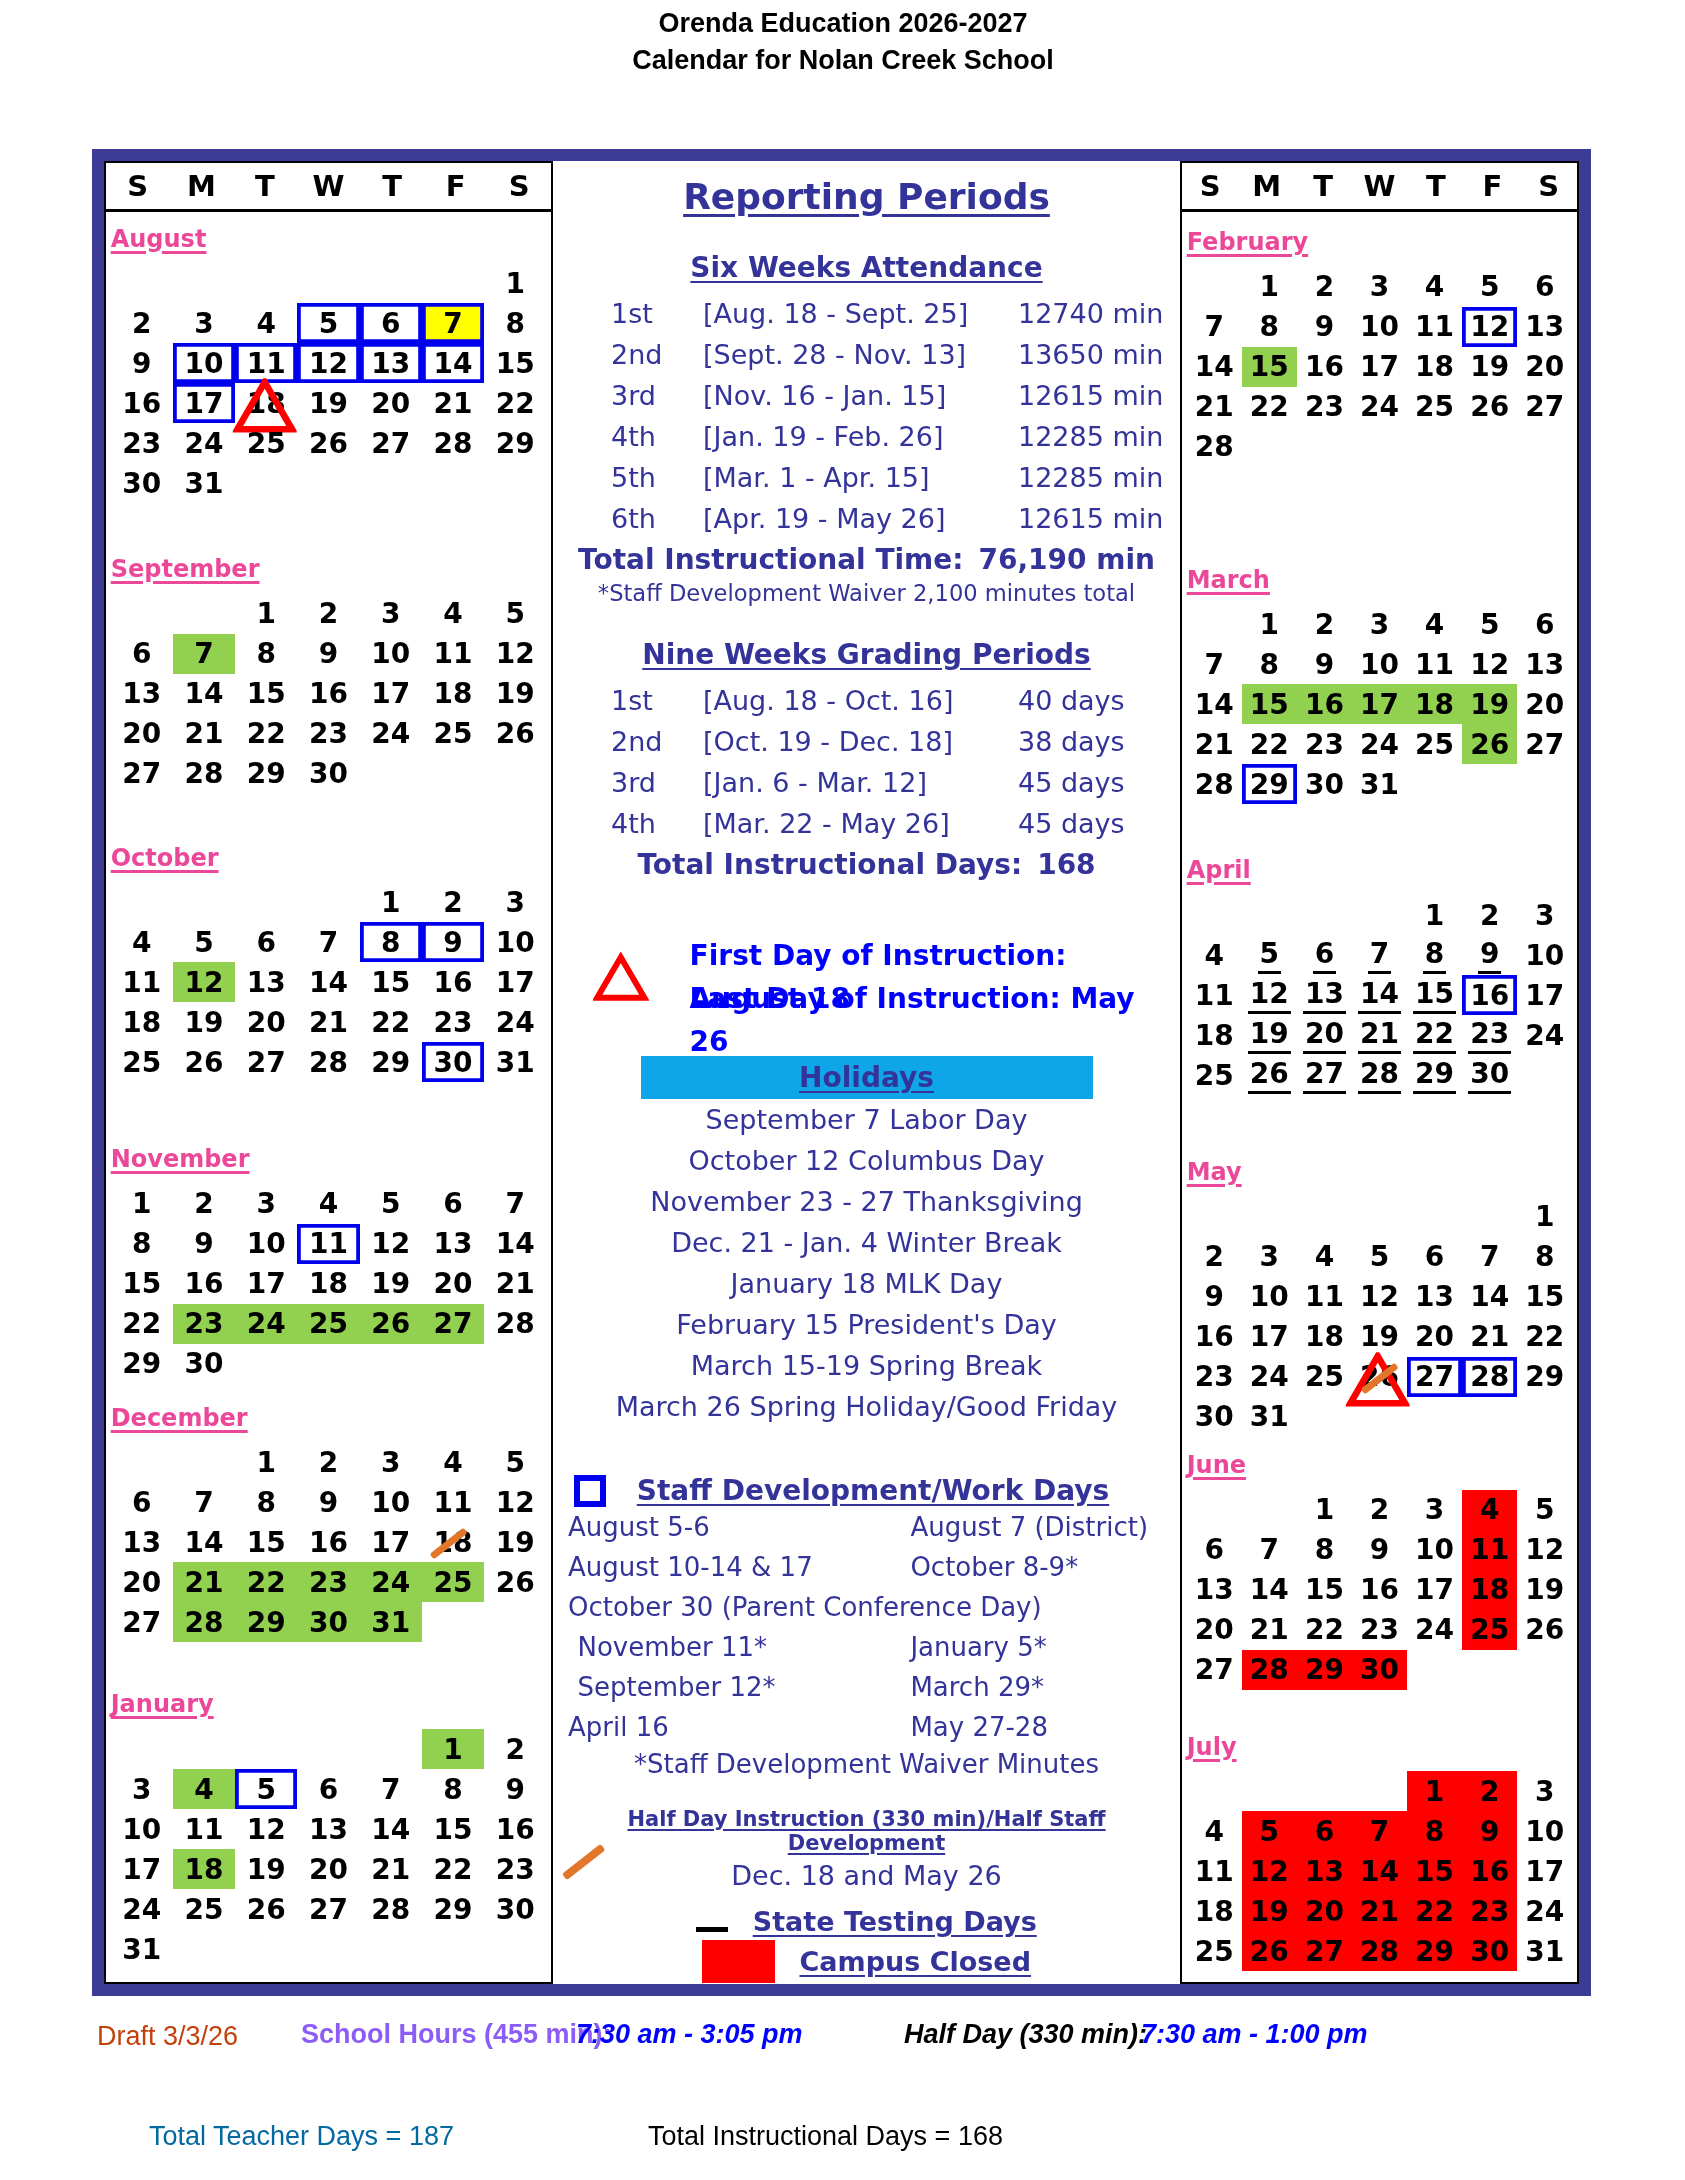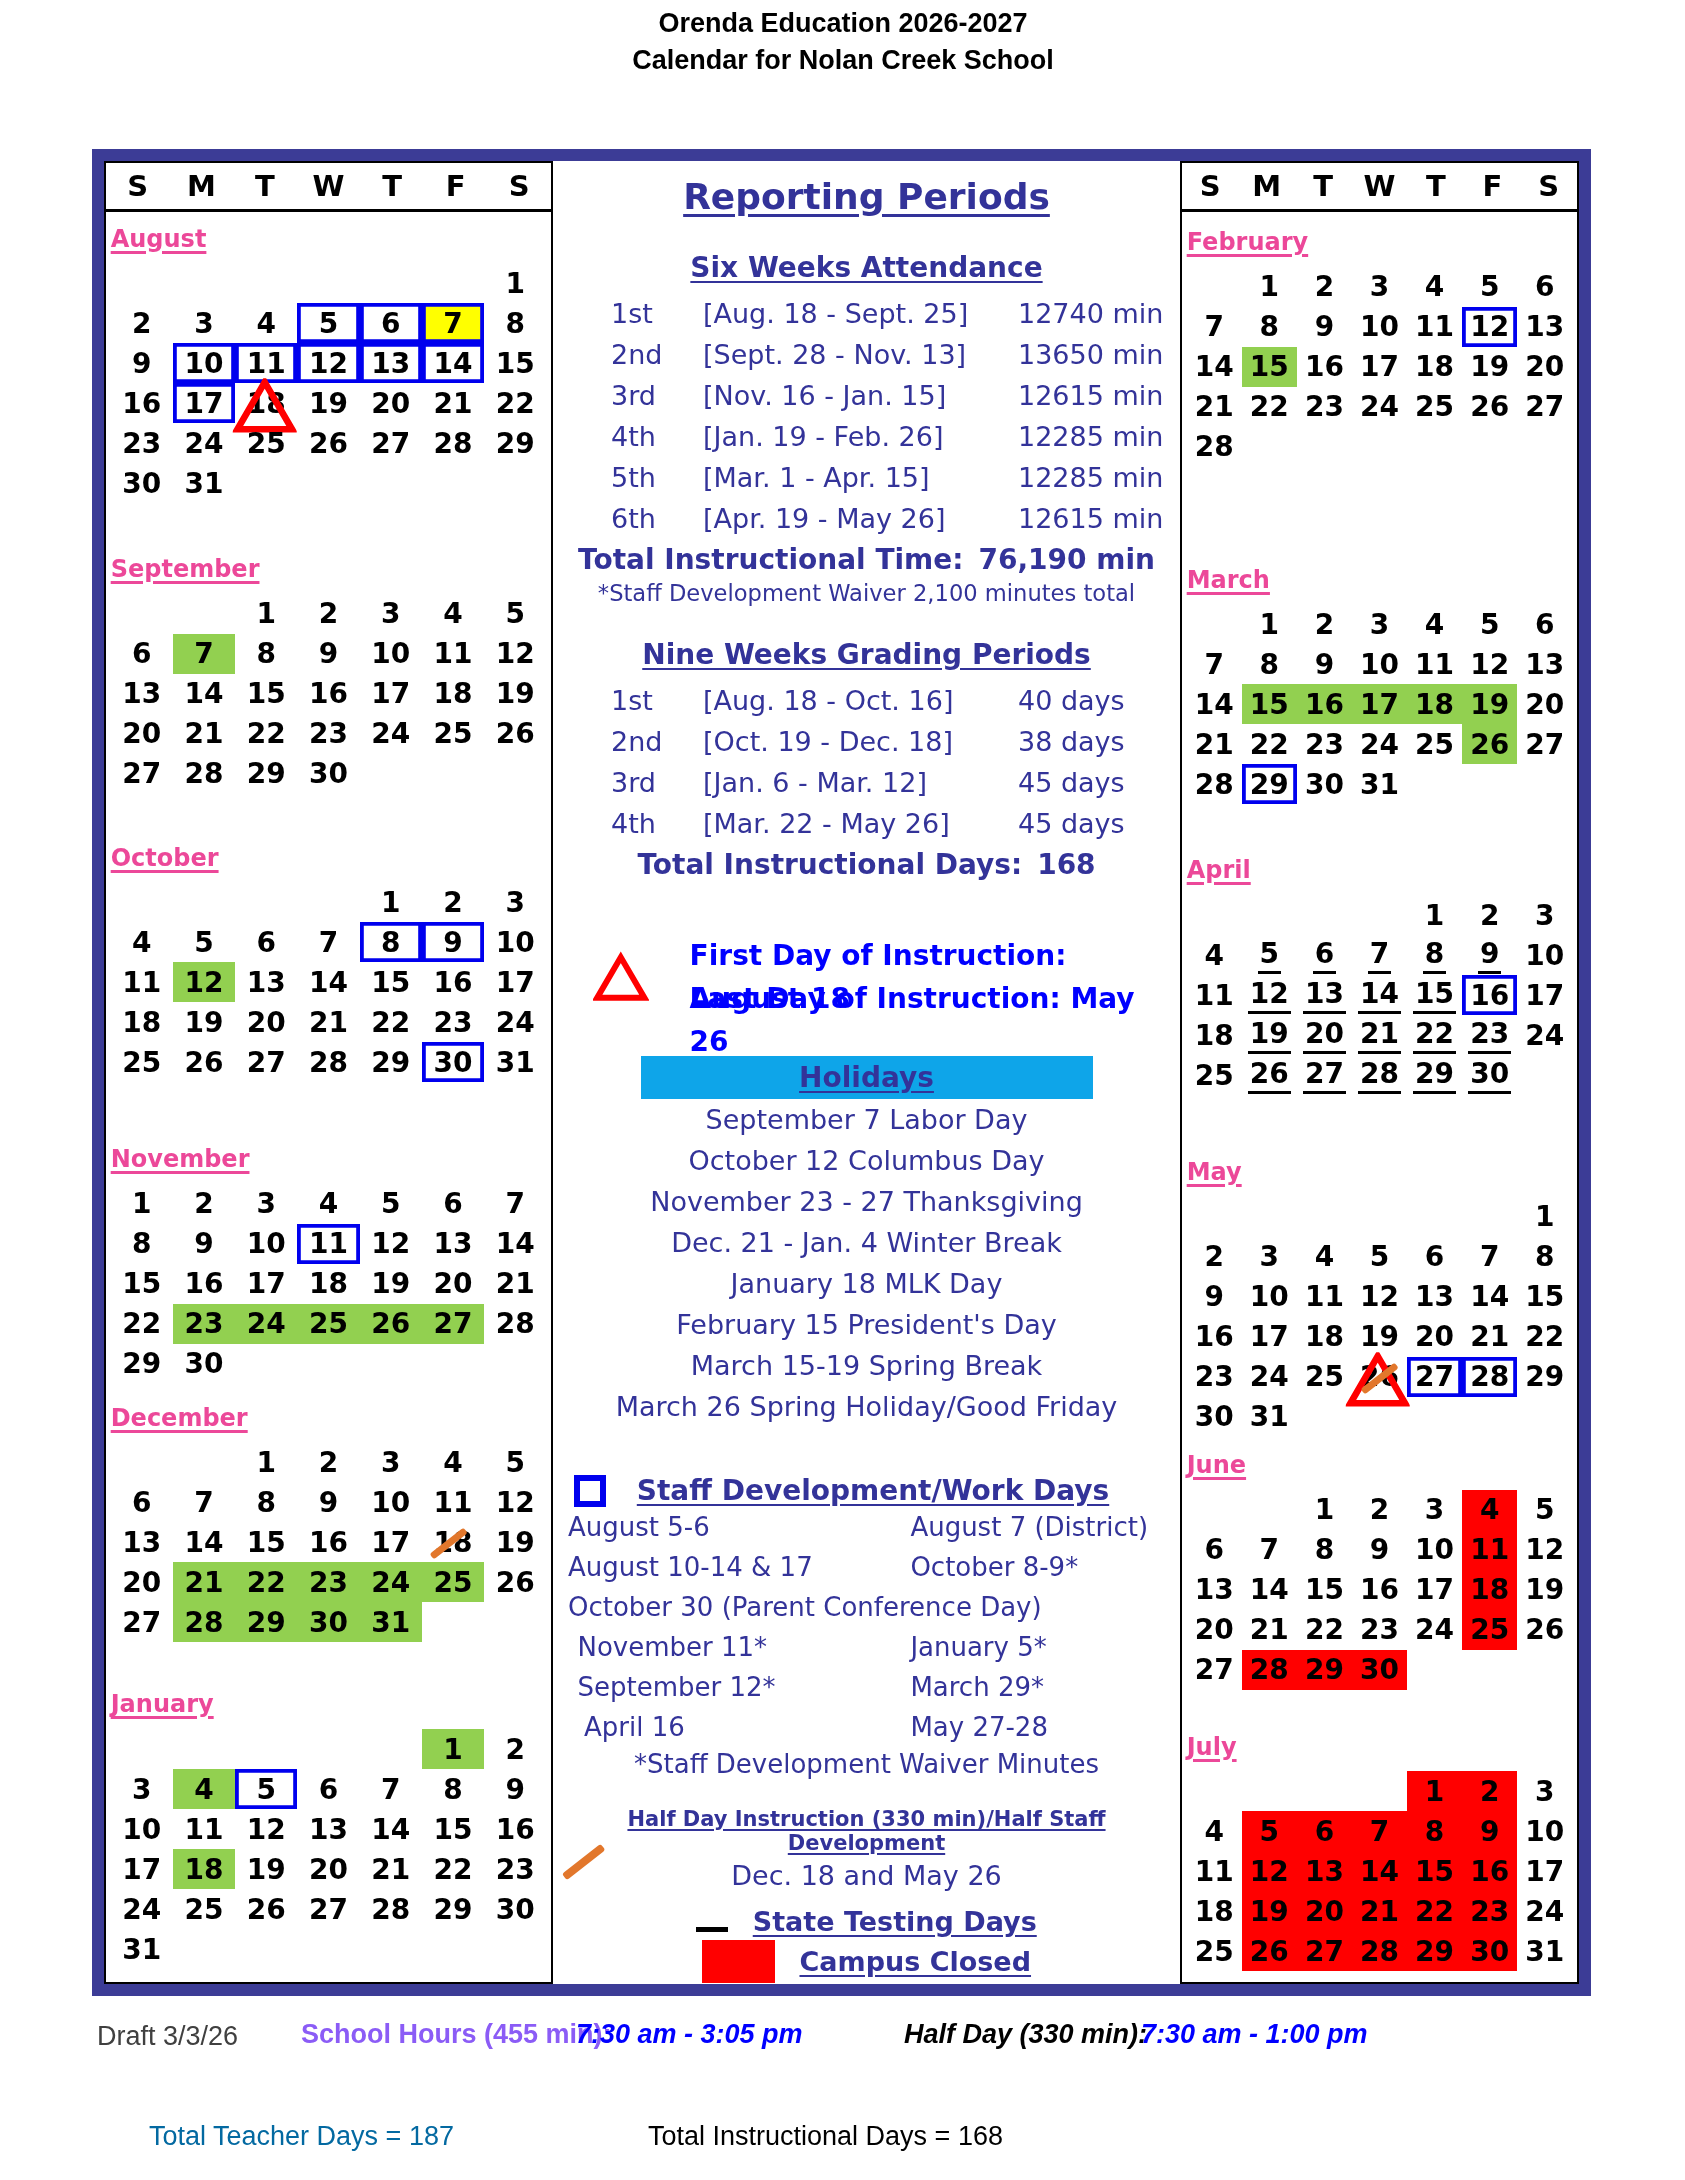--- a/index.html
+++ b/index.html
@@ -87,21 +87,21 @@
   .testing-row { margin-top:7.5px; height:36px; }
   .testing-underscore { width:32px; height:21px; border-bottom:5.6px solid #000; }
   .campus-row { height:45px; }
   .campus-rect { width:73px; height:43px; background:#FF0000; }
   .legend-label { font-size:27px; font-weight:bold; text-decoration:underline;
                   text-underline-offset:3.8px; }
 
   
   .footer { position:absolute; left:0; top:0; width:100%; height:100%; pointer-events:none;
             font-family:"Liberation Sans", sans-serif; }
-  .f-draft { position:absolute; left:97px; top:2021px; font-size:27px; color:#404040; }
+  .f-draft { position:absolute; left:97px; top:2021px; font-size:27px; color:#c2410c; }
   .f-sh-label { position:absolute; left:301px; top:2019px; font-size:27px; font-weight:bold; color:#8b5cf6; }
   .f-sh-value { position:absolute; left:576px; top:2019px; font-size:27px; font-weight:bold;
                 font-style:italic; color:#0000FF; }
   .f-hd-label { position:absolute; left:904px; top:2019px; font-size:27px; font-weight:bold;
                 font-style:italic; color:#000; }
   .f-hd-value { position:absolute; left:1141px; top:2019px; font-size:27px; font-weight:bold;
                 font-style:italic; color:#0000FF; }
   .f-teacher { position:absolute; left:149px; top:2121px; font-size:27px; color:#0369a1; }
   .f-instr   { position:absolute; left:648px; top:2121px; font-size:27px; color:#000; }
 </style>
@@ -847,21 +847,21 @@
         </div>
         <div class="sd-row">
           <span class="l" style="padding-left:24.5px">November 11*</span>
           <span class="r">January 5*</span>
         </div>
         <div class="sd-row">
           <span class="l" style="padding-left:24.5px">September 12*</span>
           <span class="r">March 29*</span>
         </div>
         <div class="sd-row">
-          <span class="l" style="padding-left:31px">April 16</span>
+          <span class="l" style="padding-left:15px">April 16</span>
           <span class="r">May 27-28</span>
         </div>
       </div>
       <div class="waiver-note" style="font-size:26px;height:34px;line-height:34px">*Staff Development Waiver Minutes</div>
 
       <div class="halfday">
         <span class="hd-slash-icon"></span>
         <div class="hd-head">Half Day Instruction (330 min)/Half Staff Development</div>
         <div class="hd-detail">Dec. 18 and May 26</div>
       </div>

